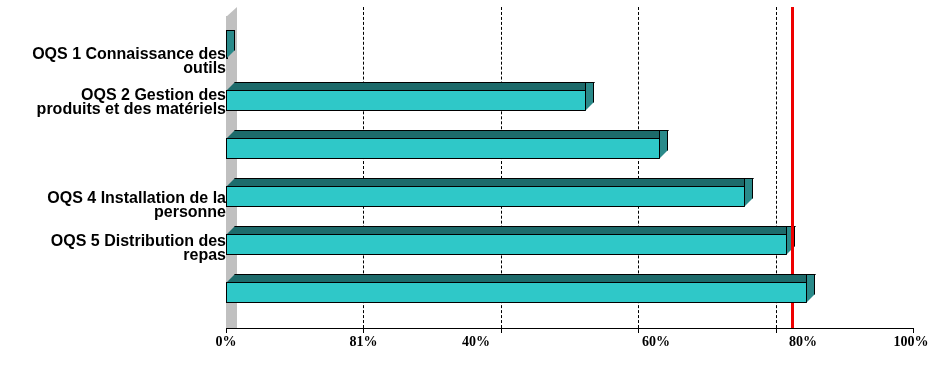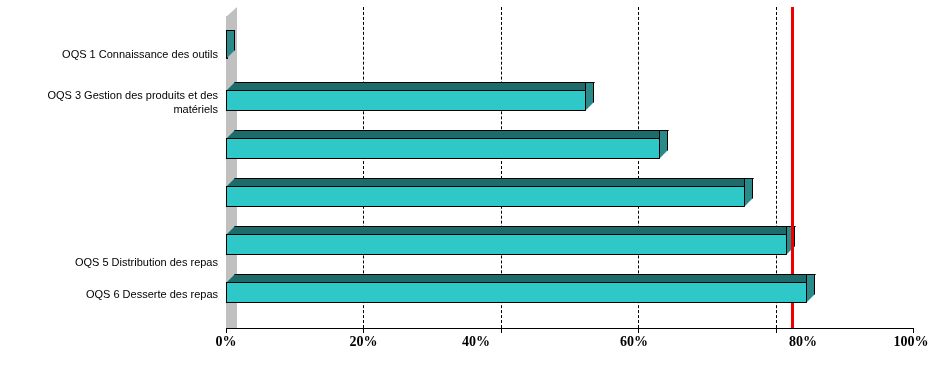--- a/index.html
+++ b/index.html
@@ -18,25 +18,25 @@
     overflow: hidden;
   }
 
   
   .cat-label {
     position: absolute;
     right: 713px;            
     width: 210px;
     text-align: right;
     font-family: "Liberation Sans", sans-serif;
-    font-size: 11px;
-    font-weight: normal;
+    font-size: 16px;
+    font-weight: bold;
     color: #000000;
     line-height: 14px;
-    padding-right: 8px;
+    padding-right: 0;
     box-sizing: content-box;
   }
 
   
   #plot {
     position: absolute;
     left: 226px;
     top: 7px;
     width: 687px;            
     height: 321px;           
@@ -142,23 +142,23 @@
     font-weight: bold;
     color: #000000;
   }
 </style>
 </head>
 <body>
 
 <div id="chart-root">
 
   <div class="cat-label" style="top:47px;">OQS 1 Connaissance des outils</div>
-  <div class="cat-label" style="top:88px;">OQS 3 Gestion des produits et des matériels</div>
-  <div class="cat-label" style="top:255px;">OQS 5 Distribution des repas</div>
-  <div class="cat-label" style="top:287px;">OQS 6 Desserte des repas</div>
+  <div class="cat-label" style="top:88px;">OQS 2 Gestion des produits et des matériels</div>
+  <div class="cat-label" style="top:191px;">OQS 4 Installation de la personne</div>
+  <div class="cat-label" style="top:234px;">OQS 5 Distribution des repas</div>
 
   <div id="plot">
 
     <div class="wall-top"></div>
     <div class="wall-face"></div>
 
     <div class="gridline" style="left:137.4px;"></div>
     <div class="gridline" style="left:274.8px;"></div>
     <div class="gridline" style="left:412.2px;"></div>
     <div class="gridline" style="left:549.6px;"></div>
@@ -206,19 +206,19 @@
   <div class="axis-line"></div>
 
   <div class="tick" style="left:226px;"></div>
   <div class="tick" style="left:363.4px;"></div>
   <div class="tick" style="left:500.8px;"></div>
   <div class="tick" style="left:638.2px;"></div>
   <div class="tick" style="left:775.6px;"></div>
   <div class="tick" style="left:913px;"></div>
 
   <div class="tick-label" style="left:226px;">0%</div>
-  <div class="tick-label" style="left:363.4px;">20%</div>
+  <div class="tick-label" style="left:363.4px;">81%</div>
   <div class="tick-label" style="left:476px;">40%</div>
-  <div class="tick-label" style="left:634px;">60%</div>
+  <div class="tick-label" style="left:656px;">60%</div>
   <div class="tick-label" style="left:803px;">80%</div>
   <div class="tick-label" style="left:911px;">100%</div>
 
 </div>
 
 </body></html>

